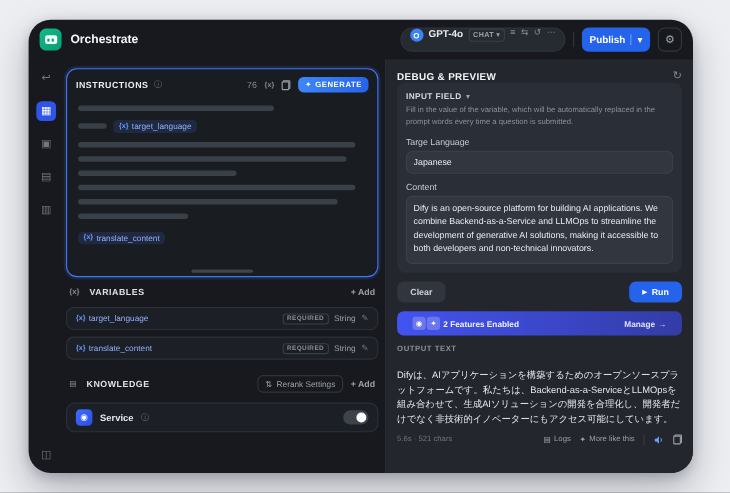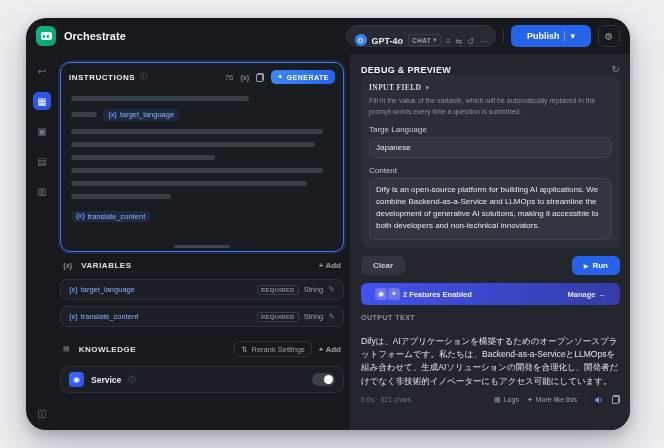--- a/index.html
+++ b/index.html
@@ -15,31 +15,31 @@
   }
   
   .hdr { display: flex; align-items: center; height: 36px; padding: 0 10px; gap: 8px; }
   .app-icon { width: 20px; height: 20px; border-radius: 6px; background: linear-gradient(135deg,#14b789,#0a9e74);
     display: flex; align-items: center; justify-content: center; flex: none; }
   .robot { width: 11px; height: 8px; background: #eafff6; border-radius: 2px; position: relative; }
   .robot::before, .robot::after { content: ""; position: absolute; top: 2.5px; width: 2px; height: 3px; background: #0a9e74; border-radius: 1px; }
   .robot::before { left: 2.5px; } .robot::after { right: 2.5px; }
   .win-title { font-size: 11px; font-weight: 700; color: #f5f6f8; }
   .h-right { margin-left: auto; display: flex; align-items: center; gap: 7px; }
-  .model-pill { display: flex; align-items: flex-end; gap: 5px; background: #262a31; border: 1px solid #30343c;
+  .model-pill { display: flex; align-items: flex-start; gap: 5px; background: #262a31; border: 1px solid #30343c;
     border-radius: 11px; height: 22px; padding: 0 8px; cursor: pointer; }
   .model-logo { width: 12px; height: 12px; border-radius: 50%; background: #3b82f6; position: relative; flex: none; }
   .model-logo::after { content: ""; position: absolute; inset: 3.5px; border: 1.2px solid #fff; border-radius: 50%; }
   .model-name { font-size: 9px; font-weight: 700; color: #e8eaee; }
   .mode-badge { display: flex; align-items: center; gap: 2px; font-size: 6.5px; font-weight: 700; color: #9aa1ab;
     border: 1px solid #3a3f46; border-radius: 3px; padding: 1px 3px; letter-spacing: .4px; }
   .mini-ic { font-size: 8px; color: #858c96; line-height: 1; cursor: pointer; }
   .h-divider { width: 1px; height: 14px; background: #32363e; }
   .publish-btn { display: flex; align-items: center; gap: 5px; background: #2563eb; color: #fff; font-size: 9px;
-    font-weight: 700; border-radius: 6px; height: 22px; padding: 0 16px; cursor: pointer; }
+    font-weight: 700; border-radius: 6px; height: 22px; padding: 0 7px; cursor: pointer; }
   .publish-btn .sep { width: 1px; height: 10px; background: rgba(255,255,255,.35); }
   .gear-btn { width: 22px; height: 22px; border: 1px solid #33373f; border-radius: 6px; display: flex;
     align-items: center; justify-content: center; color: #9aa1ab; font-size: 10px; cursor: pointer; }
   
   .bd { display: flex; height: 376px; }
   .rail { width: 32px; display: flex; flex-direction: column; align-items: center; padding: 8px 0 8px; gap: 12px; flex: none; }
   .ric { width: 18px; height: 18px; border-radius: 5px; display: flex; align-items: center; justify-content: center;
     font-size: 10px; color: #707782; cursor: pointer; }
   .ric.active { background: #2e54e8; color: #fff; }
   .ric.last { margin-top: auto; }
@@ -87,21 +87,21 @@
   .vision-label { font-size: 8.5px; font-weight: 700; color: #e8eaee; }
   .toggle { margin-left: auto; width: 23px; height: 13px; border-radius: 7px; background: #3d434b; position: relative; cursor: pointer; }
   .toggle .knob { position: absolute; right: 2px; top: 2px; width: 9px; height: 9px; border-radius: 50%; background: #fff; }
   
   .right { width: 280px; flex: none; border-left: 1px solid #262a31; background: #23262d; padding: 10px;
     display: flex; flex-direction: column; overflow: hidden; }
   .dbg-head { display: flex; align-items: center; margin-bottom: 0; }
   .dbg-title { font-size: 9px; font-weight: 700; letter-spacing: .3px; color: #f3f4f6; }
   .refresh-ic { margin-left: auto; font-size: 10px; color: #858c96; cursor: pointer; }
   .input-card { background: #2a2e36; border-radius: 8px; padding: 8px; flex: none; }
-  .if-head { display: flex; align-items: center; gap: 4px; cursor: pointer; font-family: Liberation Serif, serif; }
+  .if-head { display: flex; align-items: center; gap: 4px; cursor: pointer; }
   .if-title { font-size: 7.5px; font-weight: 700; letter-spacing: .4px; color: #d4d8de; }
   .if-chev { font-size: 7px; color: #9aa1ab; }
   .if-desc { margin-top: 4px; font-size: 7px; line-height: 1.5; color: #8b919a; }
   .fld-label { margin-top: 8px; font-size: 8px; color: #c6cbd2; }
   .fld-input { margin-top: 3px; width: 100%; background: #32363f; border: 1px solid #3c414a; border-radius: 6px;
     color: #e8eaee; font-size: 8px; padding: 5px 6px; font-family: inherit; outline: none; display: block; }
   textarea.fld-input { height: 62px; resize: none; line-height: 1.5; }
   .btn-row { display: flex; align-items: center; justify-content: space-between; margin-top: 8px; }
   .clear-btn { background: #31353d; color: #cdd2d9; font-size: 8px; font-weight: 700; border-radius: 6px;
     padding: 5px 12px; cursor: pointer; }

